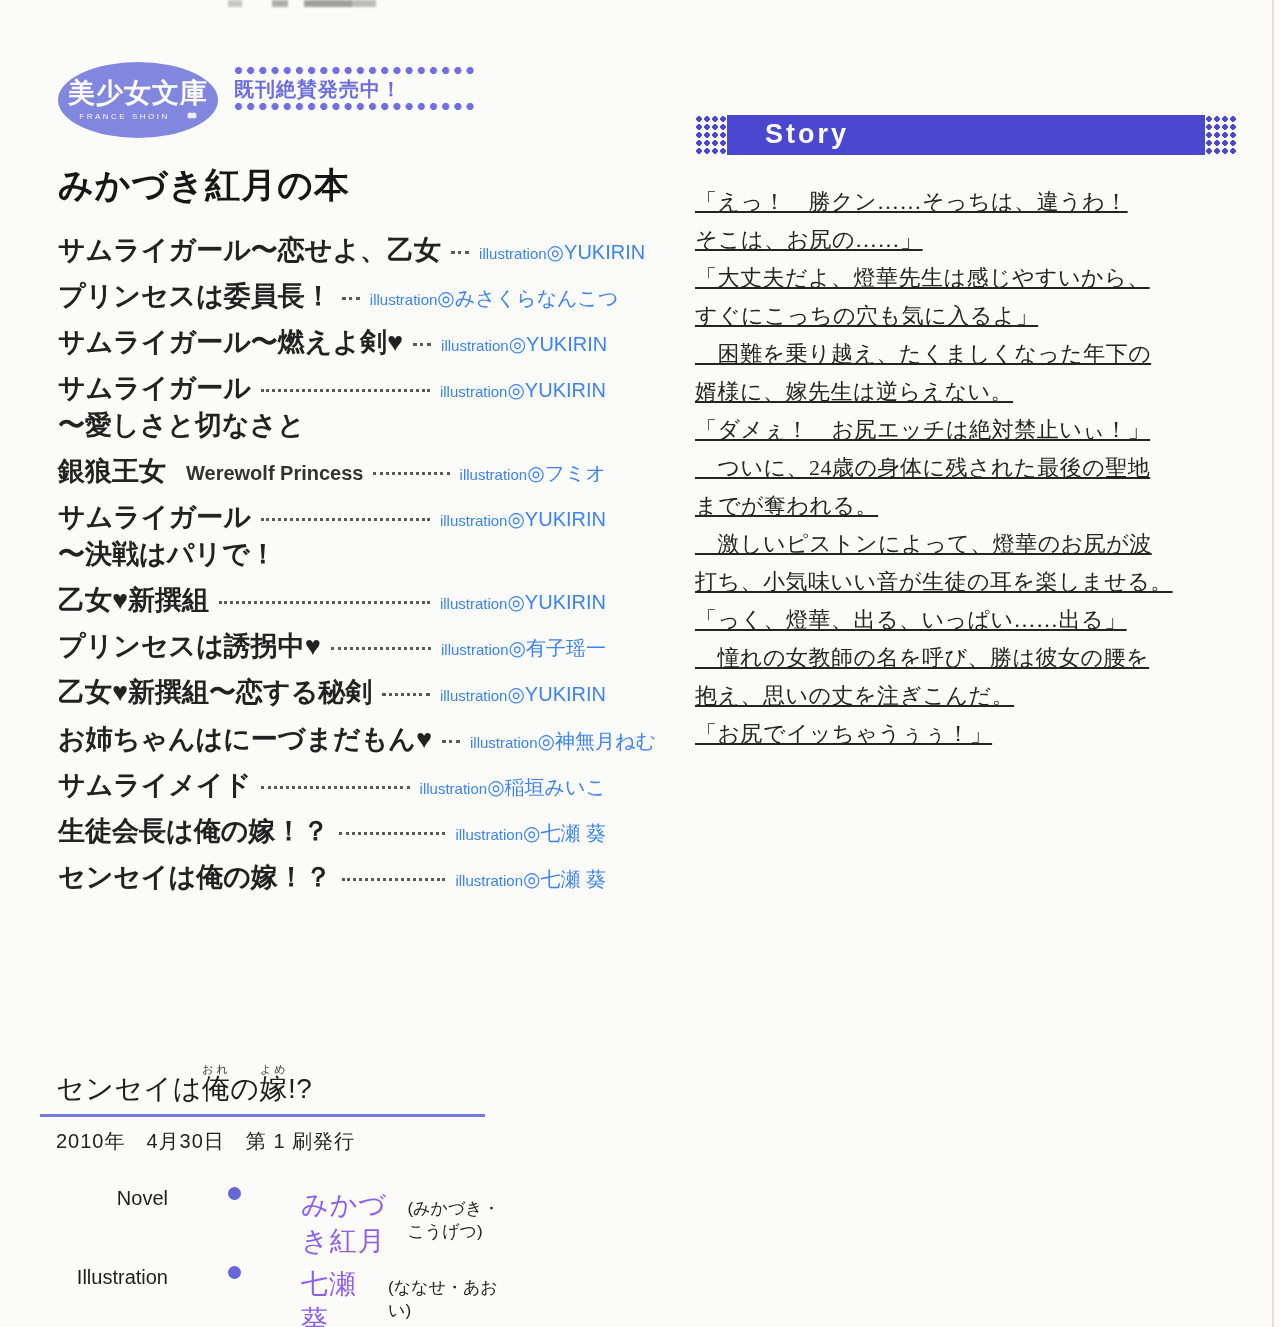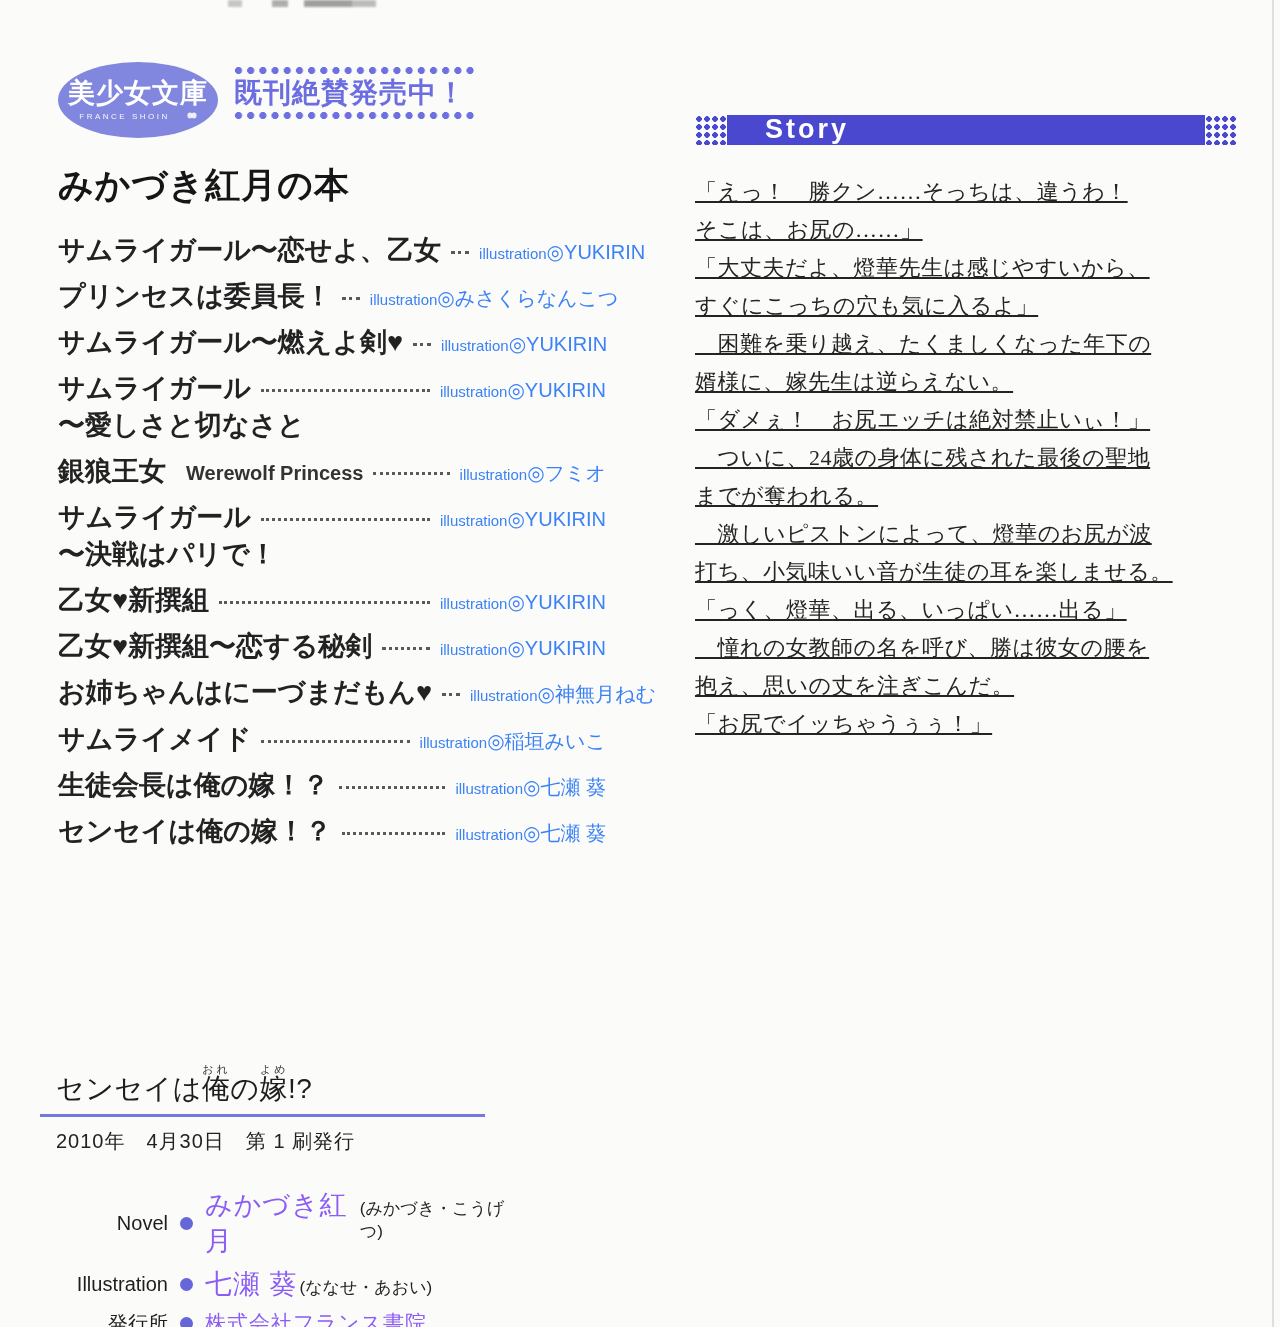--- a/index.html
+++ b/index.html
@@ -32,42 +32,42 @@
   }
   .logo-main { font-size:27px; font-weight:bold; letter-spacing:1px; line-height:1; }
   .logo-sub { font-size:8px; letter-spacing:2.5px; margin-top:5px; opacity:.95; display:flex; align-items:flex-start; gap:17px; }
   .promo { margin-top:4px; }
   .promo-dots {
     height:9px; width:244px;
     background-image:radial-gradient(circle at 4.5px 4.5px,#6e70e2 3.3px,transparent 3.8px);
     background-size:12.2px 9px; background-repeat:repeat-x;
   }
   .promo-text {
-    font-size:28px; font-weight:bold; color:#6b6de0;
+    font-size:20px; font-weight:bold; color:#6b6de0;
     letter-spacing:1px; line-height:1.1; padding:3px 0 2px 0;
   }
   .section-title { margin-top:24px; font-size:35px; font-weight:bold; color:#161616; letter-spacing:1px; }
 
   .book-list { margin-top:26px; }
   .book-row { display:flex; align-items:baseline; margin-bottom:15px; }
   .bt { font-size:27px; font-weight:bold; color:#222; letter-spacing:0px; white-space:nowrap; line-height:1.15; }
   .bl { font-size:20px; font-weight:bold; color:#333; margin-left:20px; white-space:nowrap; }
   .leader {
     flex:1 1 auto; min-width:18px; height:0;
     border-bottom:3px dotted #5a5a5a;
     align-self:center; margin:0 10px; transform:translateY(2px);
   }
   .credit { white-space:nowrap; color:#3b82f6; }
   .cl { font-size:15px; }
   .cn { font-size:20px; }
   .book-line2 { font-size:27px; font-weight:bold; color:#222; margin:-9px 0 15px 0; line-height:1.15; }
 
   
   .right-col { position:absolute; left:695px; top:115px; width:542px; }
-  .story-bar { display:flex; height:30px; }
+  .story-bar { display:flex; height:40px; }
   .bar-edge {
     width:32px; flex-shrink:0;
     background-image:radial-gradient(circle at 50% 50%,#4a48cf 2.6px,transparent 3px);
     background-size:8px 8px;
   }
   .bar-solid {
     flex:1; background:#4a48cf; display:flex; align-items:center;
   }
   .story-heading {
     color:#ffffff; font-size:27px; font-weight:bold; letter-spacing:3px;
@@ -76,21 +76,21 @@
   .story-text { margin-top:28px; font-family:"Liberation Serif", serif; color:#242424; }
   .story-line { font-size:22px; line-height:38px; white-space:pre; letter-spacing:.5px;text-decoration:underline; }
 
   
   .colophon { position:absolute; left:40px; top:1064px; width:470px; }
   .col-title { font-size:28px; font-weight:500; color:#1d1d1d; padding-left:16px; letter-spacing:.5px; }
   .col-title ruby rt { font-size:11px; color:#333; letter-spacing:2px; }
   .col-rule { margin-top:6px; width:445px; height:3px; background:#7678dd; }
   .print-info { margin-top:11px; padding-left:16px; font-size:20px; color:#222; letter-spacing:1px; }
   .credits { margin-top:32px; }
-  .credit-row { display:flex; align-items:center; margin-bottom:7px; }
+  .credit-row { display:flex; margin-bottom:7px;gap:48px; }
   .cr-label { width:128px; text-align:right; font-size:20px; color:#1e1e1e; flex-shrink:0; }
   .cr-bullet { width:13px; height:13px; border-radius:50%; background:#6567d8; margin:0 12px; flex-shrink:0; }
   .cr-value { display:flex; align-items:baseline; }
   .cr-name { font-size:27px; color:#8b5cf6; letter-spacing:1px; }
   .cr-name.small { font-size:21px; }
   .cr-reading { font-size:17px; color:#222; margin-left:2px; }
 </style>
 </head>
 <body>
 
@@ -158,20 +158,25 @@
       <span class="credit"><span class="cl">illustration</span><span class="cn">◎YUKIRIN</span></span>
     </div>
     <div class="book-line2">〜決戦はパリで！</div>
 
     <div class="book-row">
       <span class="bt">乙女♥新撰組</span>
       <span class="leader"></span>
       <span class="credit"><span class="cl">illustration</span><span class="cn">◎YUKIRIN</span></span>
     </div>
 
+    <div class="book-row">
+      <span class="bt">プリンセスは誘拐中♥</span>
+      <span class="leader"></span>
+      <span class="credit"><span class="cl">illustration</span><span class="cn">◎有子瑶一</span></span>
+    </div>
 
     <div class="book-row">
       <span class="bt">乙女♥新撰組〜恋する秘剣</span>
       <span class="leader"></span>
       <span class="credit"><span class="cl">illustration</span><span class="cn">◎YUKIRIN</span></span>
     </div>
 
     <div class="book-row">
       <span class="bt">お姉ちゃんはにーづまだもん♥</span>
       <span class="leader"></span>

